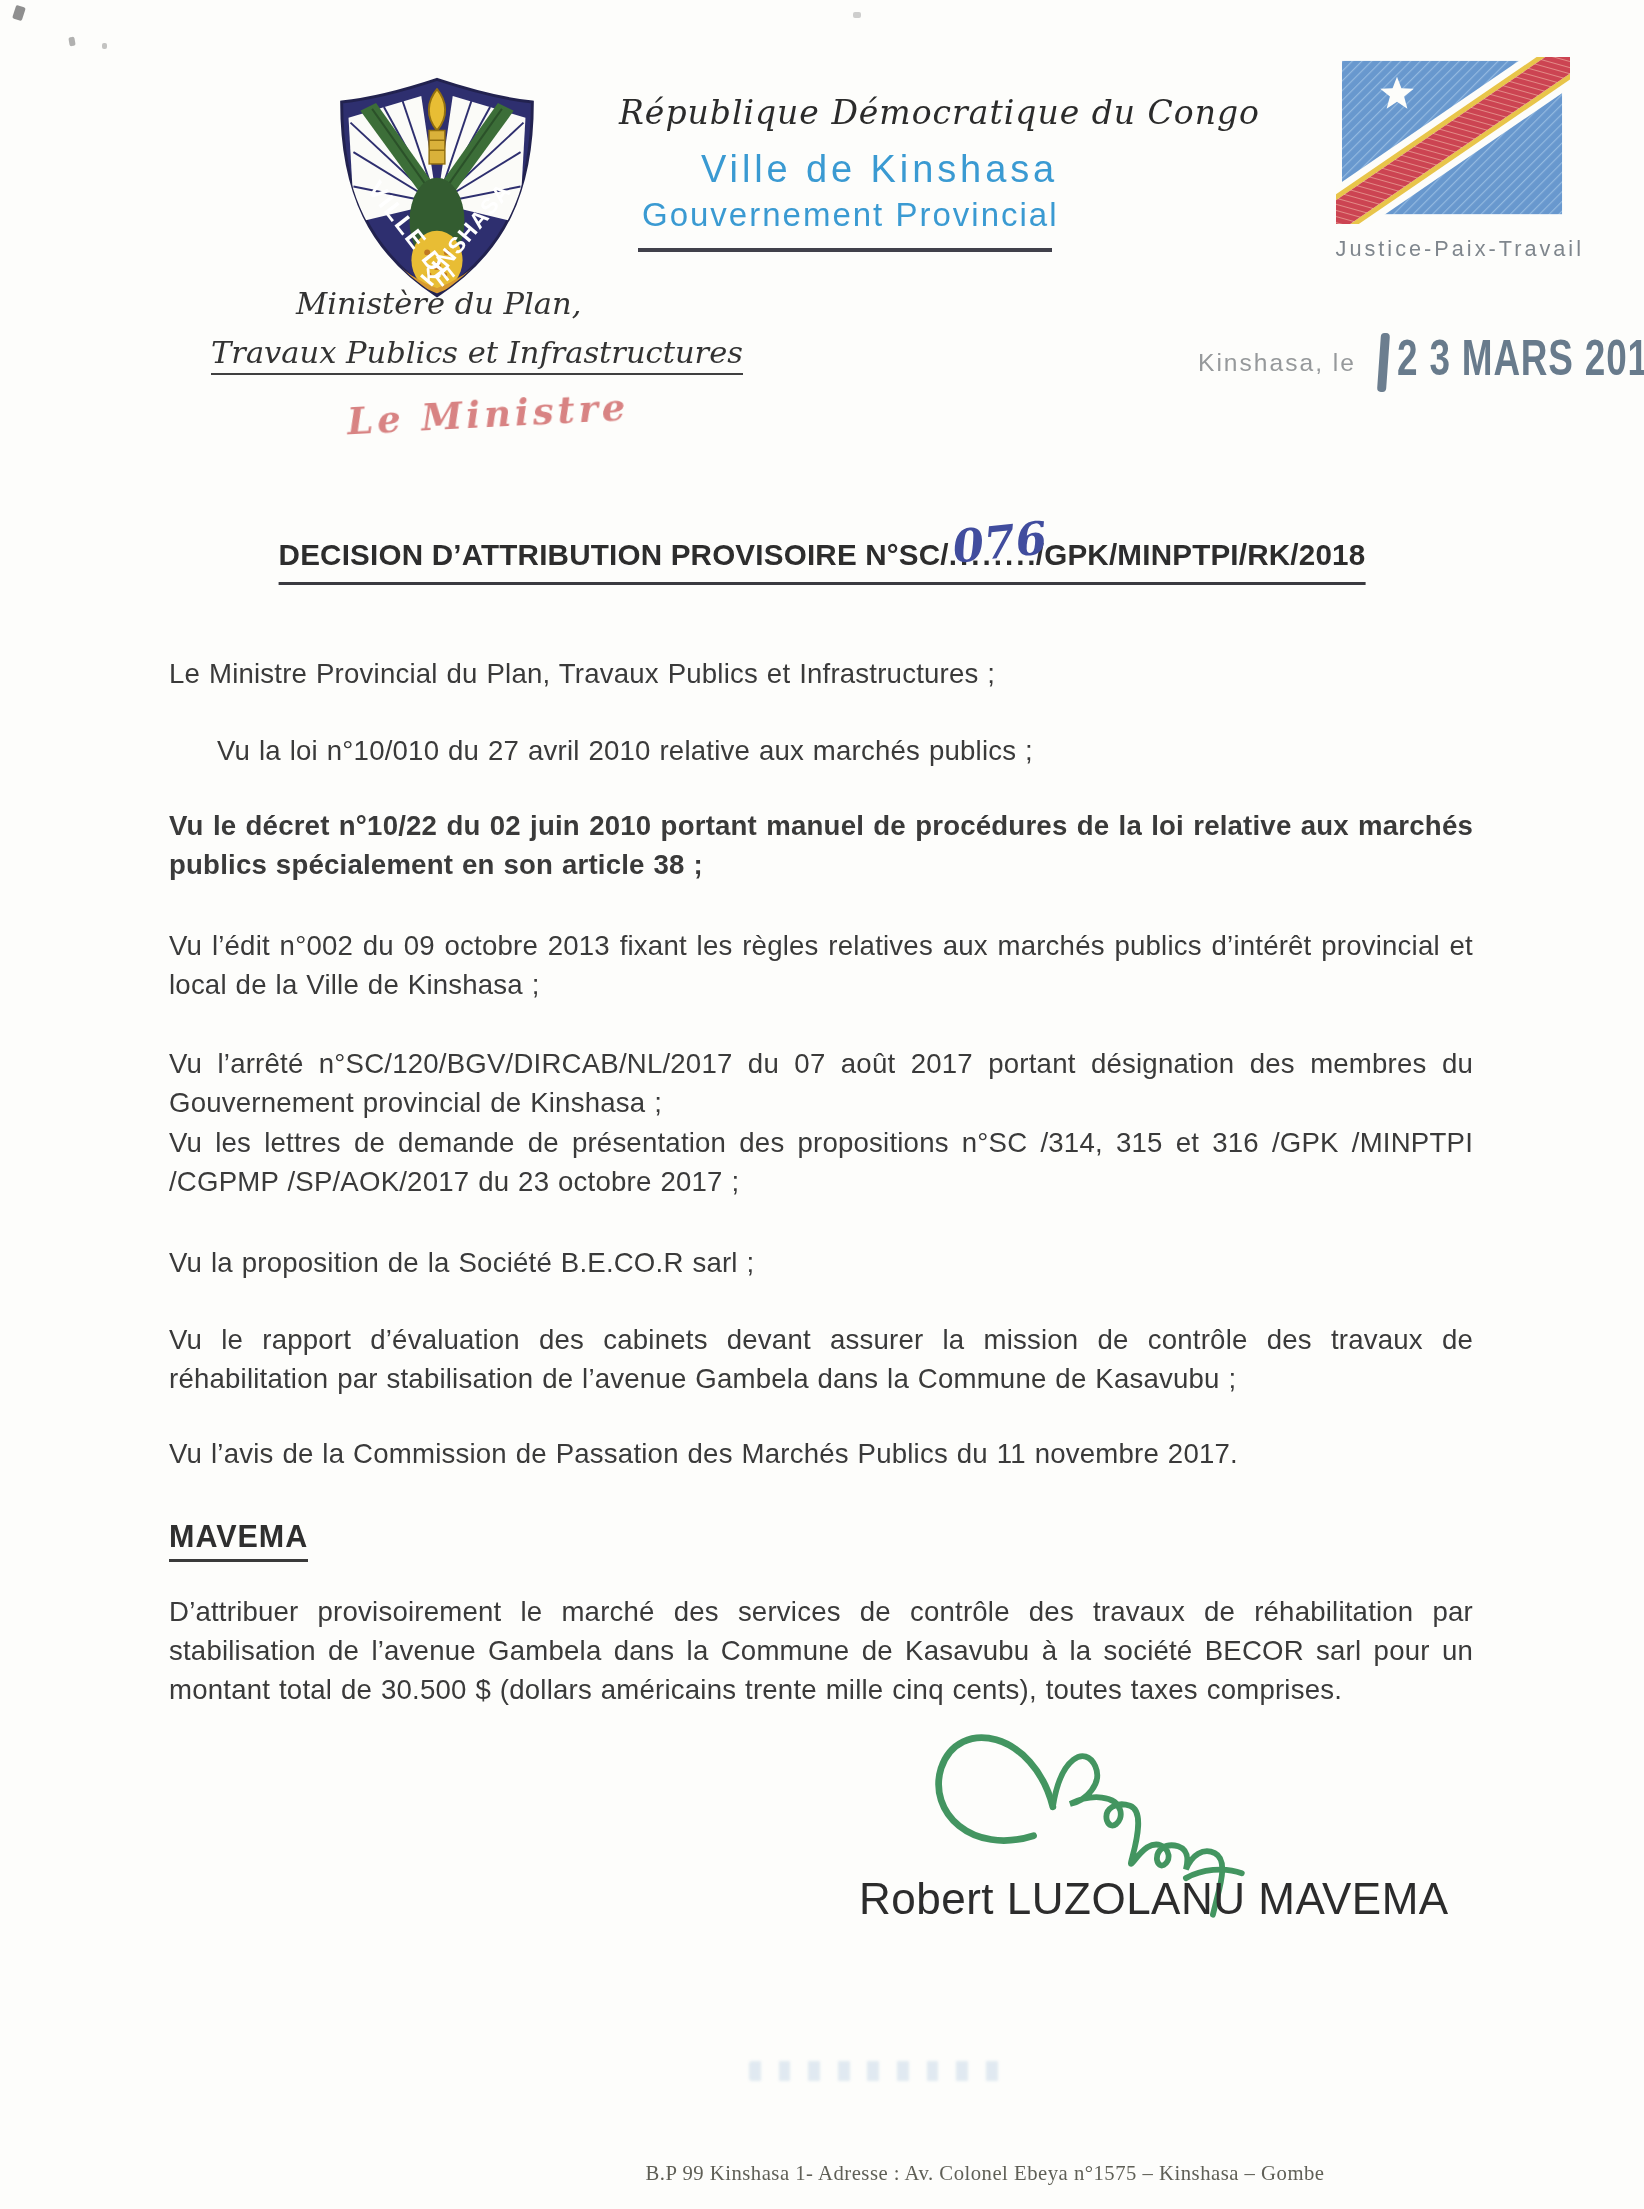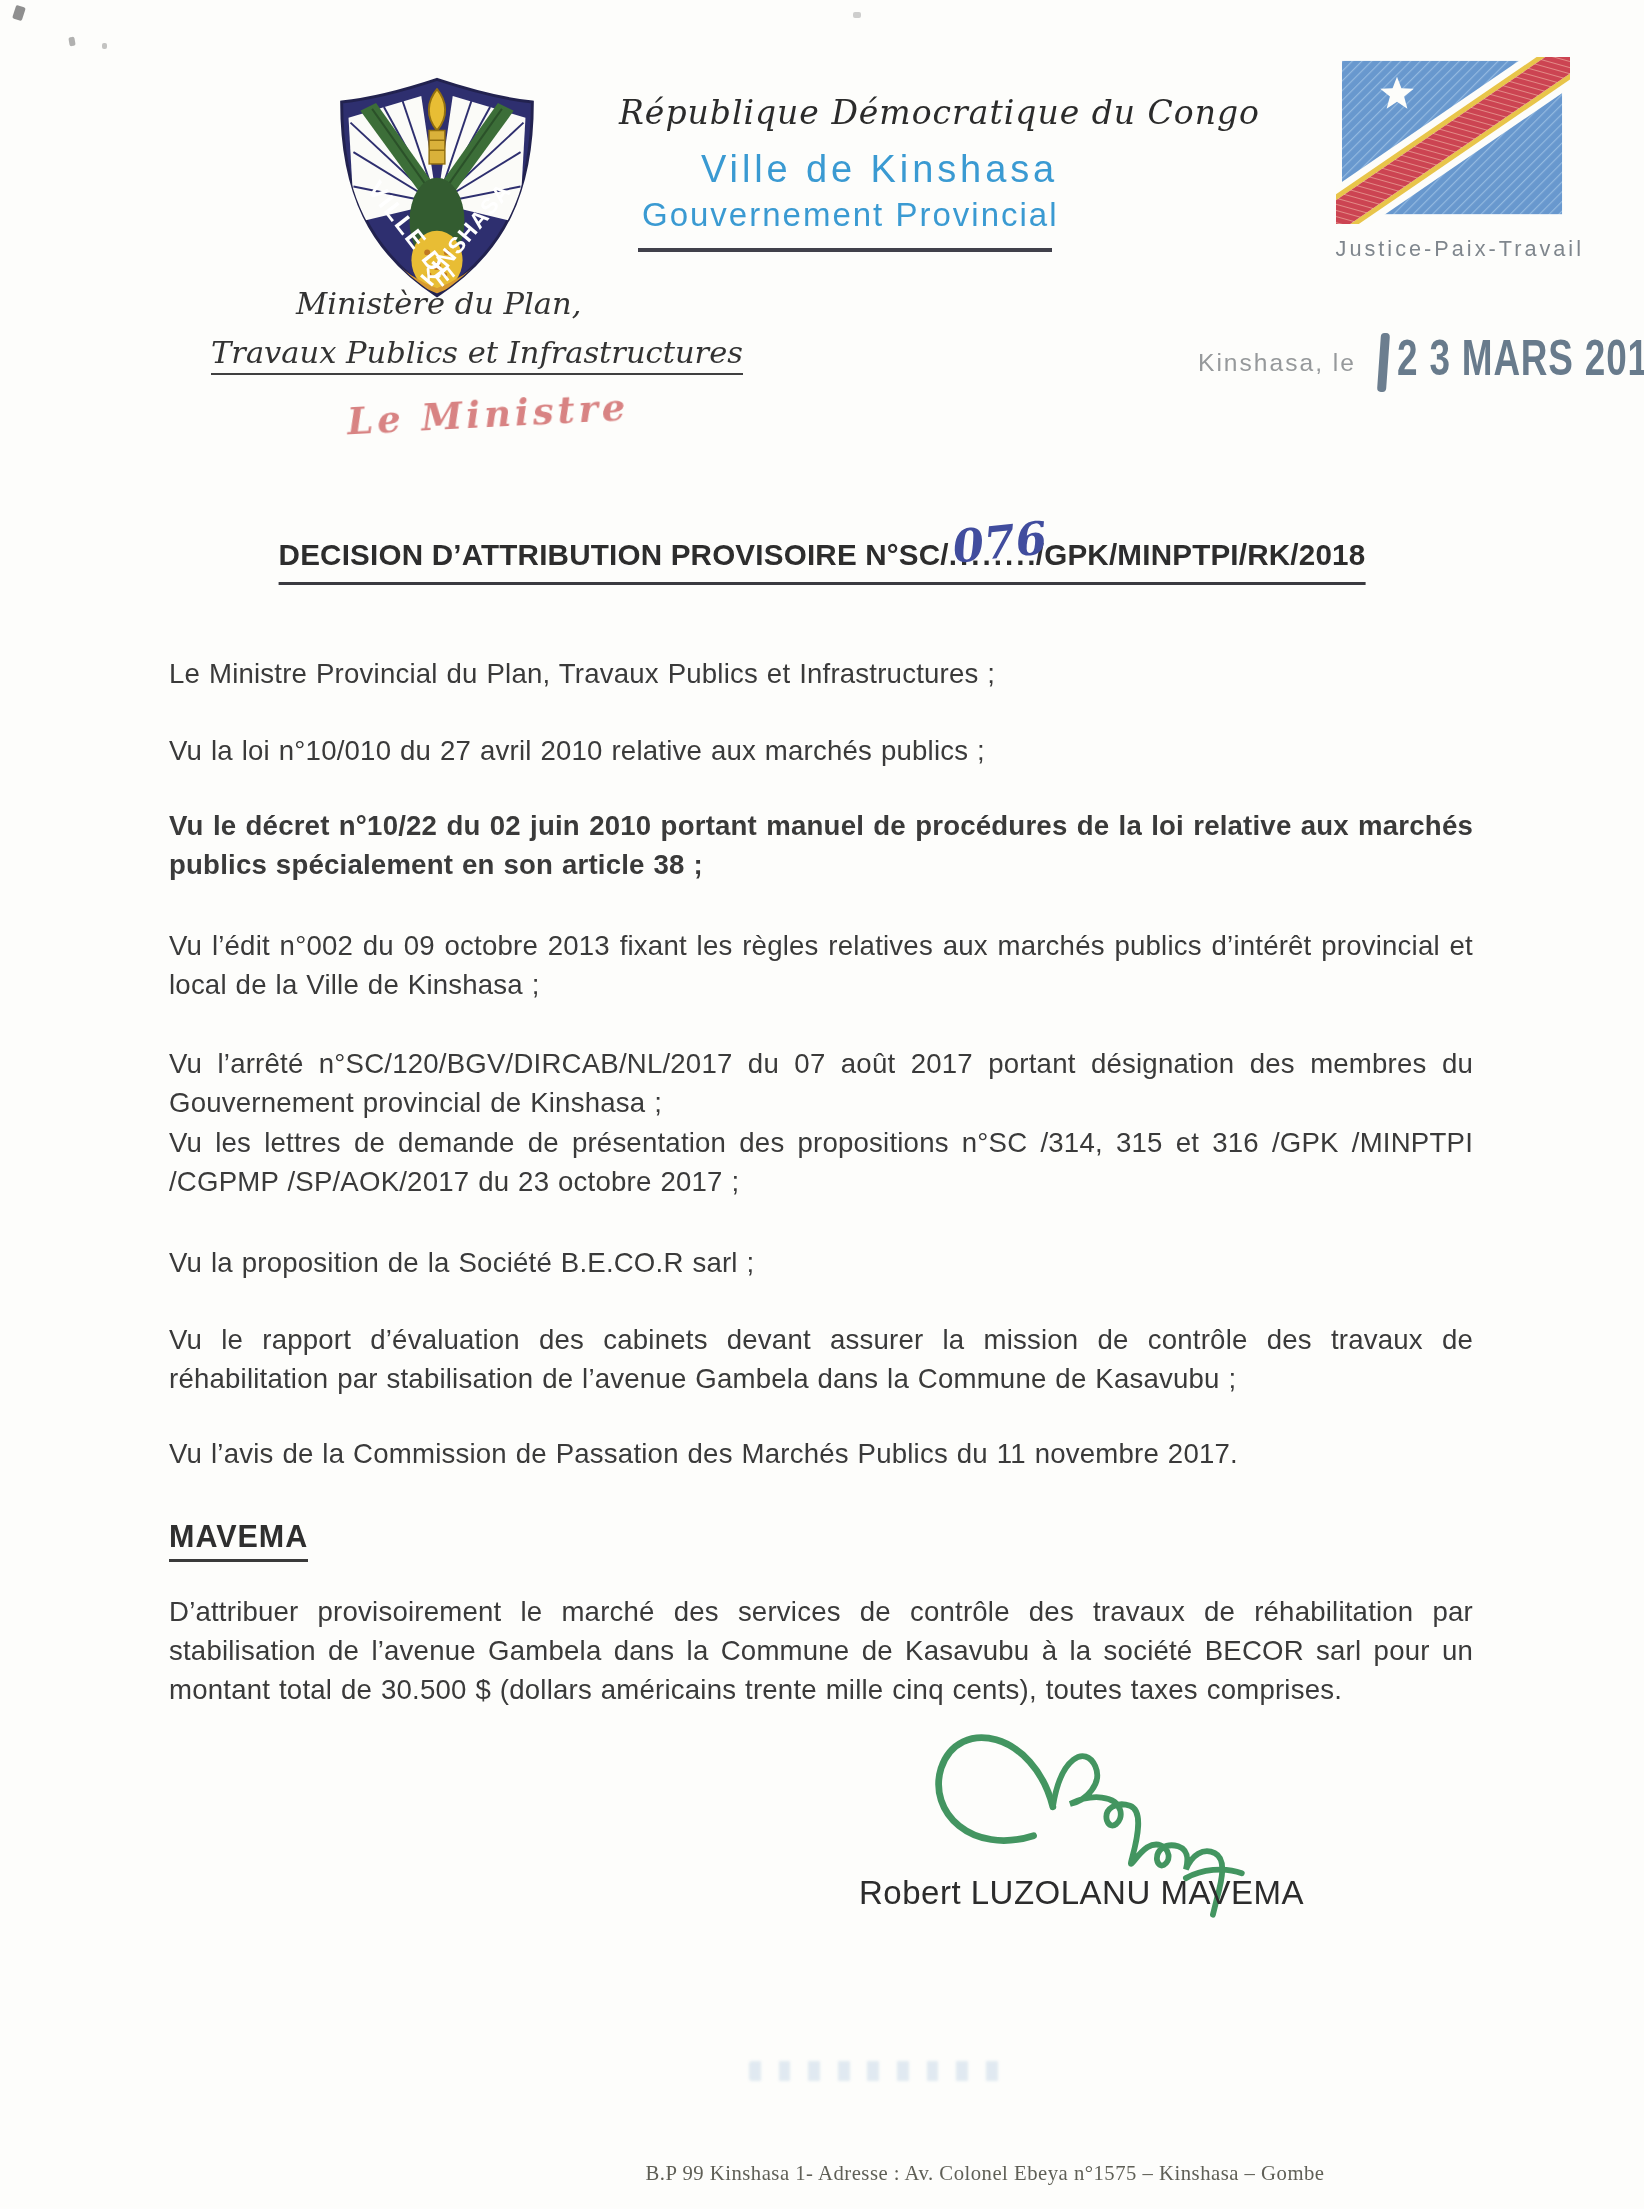--- a/index.html
+++ b/index.html
@@ -87,39 +87,39 @@
     font-family:"DejaVu Serif",serif;font-style:italic;font-weight:bold;font-size:45px;
     color:var(--handwriting-blue,#414d9e);transform:rotate(-6deg);
   }
   
   .para{
     position:absolute;left:169px;width:1304px;margin:0;
     font-size:27.6px;line-height:39px;letter-spacing:0.2px;word-spacing:1px;
     text-align:justify;color:var(--ink,#3a3a3a);
   }
   .p0{top:654px;}
-  .p1{top:731px;}
+  .p1{top:731px;margin-left:48px;}
   .p2{top:806px;font-weight:bold;}
   .p3{top:926px;}
   .p4{top:1044px;}
   .p5{top:1123px;}
   .p6{top:1243px;}
   .p7{top:1320px;}
   .p8{top:1434px;}
   .decide-heading{
     position:absolute;left:169px;top:1519px;
     font-size:30.5px;font-weight:700;letter-spacing:1px;color:#2f2f2f;
     border-bottom:3.9px solid #3a3a3a;padding-bottom:4.9px;
   }
   .dpara{top:1592px;}
   
   .signature{position:absolute;left:916px;top:1712px;width:347px;height:232px;}
   .signer-name{
     position:absolute;left:859px;top:1874px;white-space:nowrap;
-    font-size:33px;letter-spacing:0.5px;color:#2c2c2c;
+    font-size:44px;letter-spacing:0.5px;color:#2c2c2c;
   }
   
   .footer{
     position:absolute;left:325px;top:2086px;width:1320px;text-align:center;
     font-family:"Liberation Serif",serif;font-size:20.7px;line-height:35px;
     color:var(--footer-ink,#5f5f56);letter-spacing:0.5px;white-space:pre-wrap;
   }
 </style>
 </head>
 <body>

